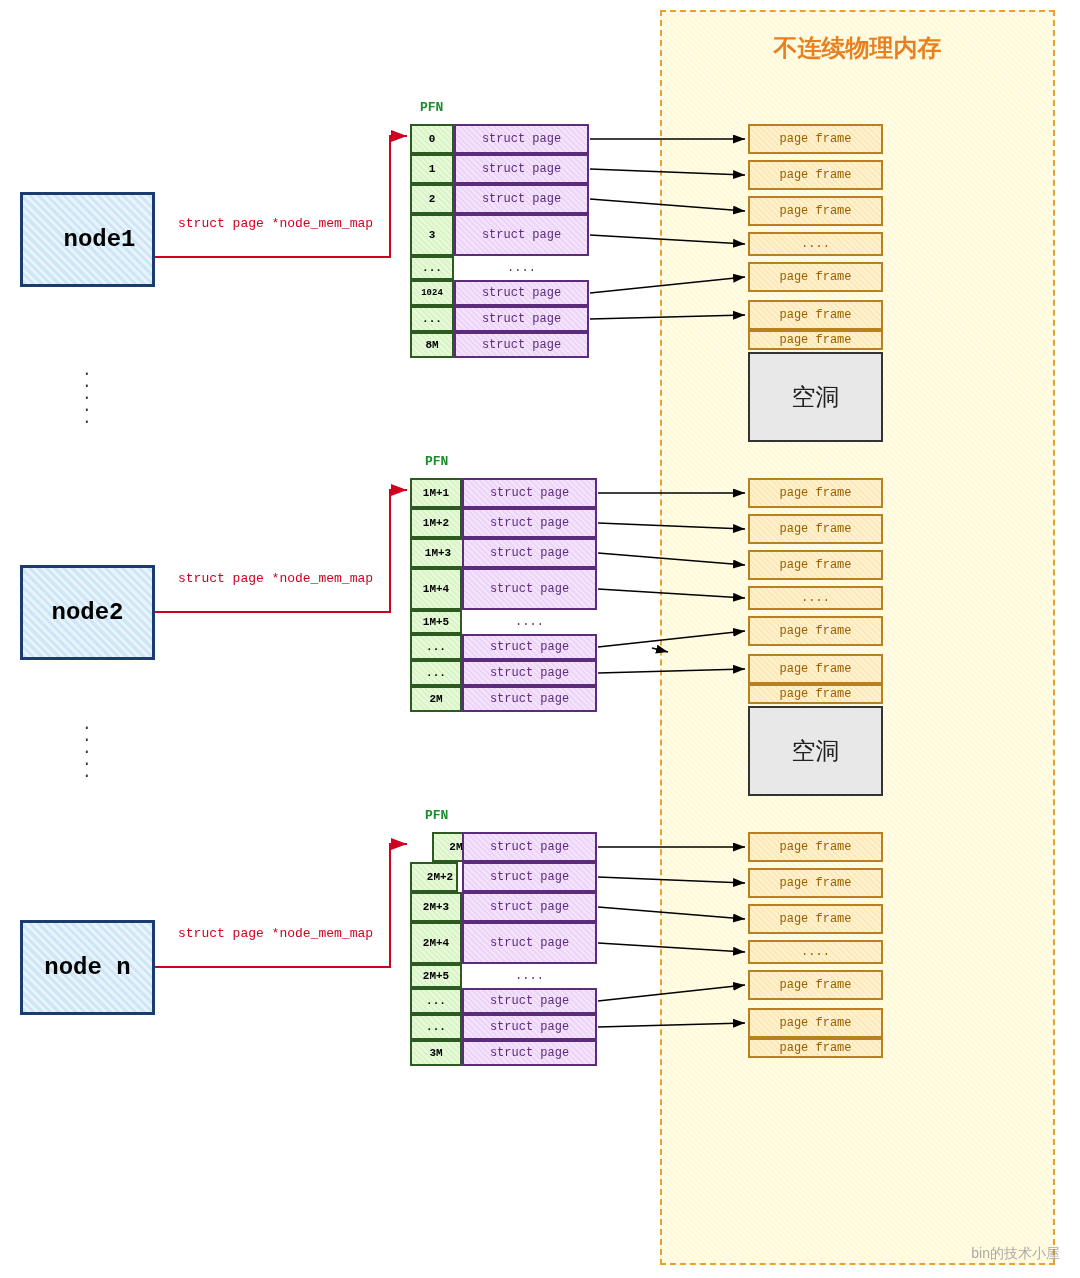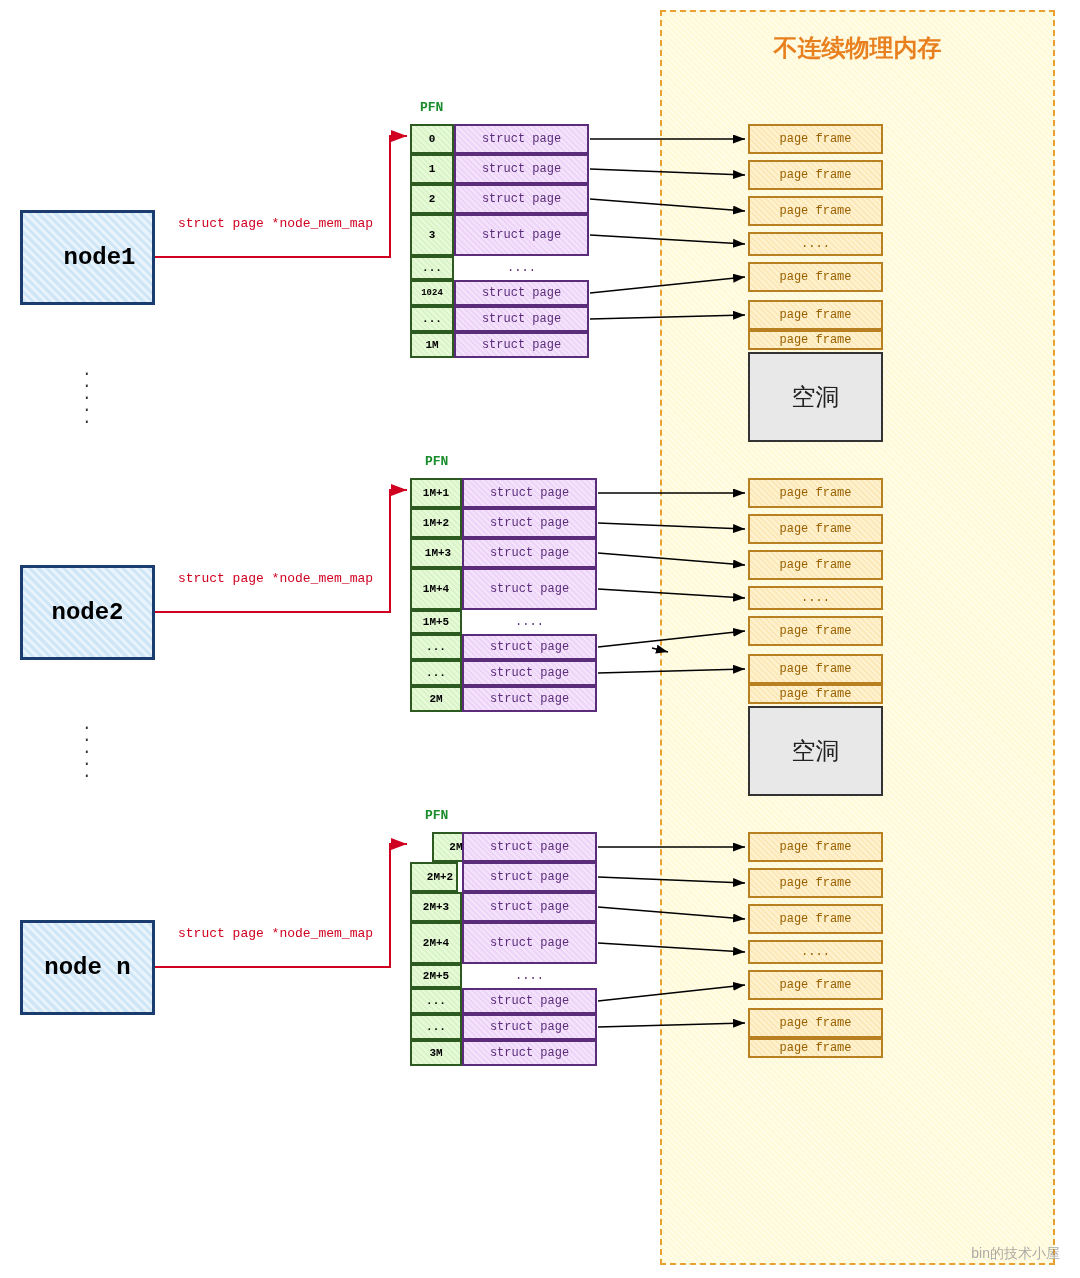--- a/index.html
+++ b/index.html
@@ -43,21 +43,21 @@
 </style>
 </head>
 <body>
 
 <div class="canvas">
 
   <div class="memory-region">
     <div class="memory-title">不连续物理内存</div>
   </div>
 
-  <div class="node-box" style="left:20px; top:210px;padding-left:24px;">
+  <div class="node-box" style="left:20px; top:192px;padding-left:24px;">
     <span>node1</span>
   </div>
   <div class="pointer-label" style="left:178px; top:216px;">struct page *node_mem_map</div>
 
   <div class="pfn-header" style="left:420px; top:100px;">PFN</div>
   <div class="struct-header" style="left:480px; top:100px;">物理页结构</div>
 
   <div class="pfn-cell" style="left:410px; top:124px; height:30px;">0</div>
   <div class="struct-cell" style="left:454px; top:124px; height:30px;">struct page</div>
 
@@ -72,21 +72,21 @@
 
   <div class="pfn-cell" style="left:410px; top:256px; height:24px;">...</div>
   <div class="struct-cell" style="left:454px; top:256px; height:24px; background:#fff; border-color:transparent;">....</div>
 
   <div class="pfn-cell" style="left:410px; top:280px; height:26px; font-size:9px;">1024</div>
   <div class="struct-cell" style="left:454px; top:280px; height:26px;">struct page</div>
 
   <div class="pfn-cell" style="left:410px; top:306px; height:26px;">...</div>
   <div class="struct-cell" style="left:454px; top:306px; height:26px;">struct page</div>
 
-  <div class="pfn-cell" style="left:410px; top:332px; height:26px;">1M</div>
+  <div class="pfn-cell" style="left:410px; top:332px; height:26px;">8M</div>
   <div class="struct-cell" style="left:454px; top:332px; height:26px;">struct page</div>
 
   <div class="frame-cell" style="left:748px; top:124px; height:30px;">page frame</div>
   <div class="frame-cell" style="left:748px; top:160px; height:30px;">page frame</div>
   <div class="frame-cell" style="left:748px; top:196px; height:30px;">page frame</div>
   <div class="frame-cell" style="left:748px; top:232px; height:24px;">....</div>
   <div class="frame-cell" style="left:748px; top:262px; height:30px;">page frame</div>
   <div class="frame-cell" style="left:748px; top:300px; height:30px;">page frame</div>
   <div class="frame-cell" style="left:748px; top:330px; height:20px;">page frame</div>
 

